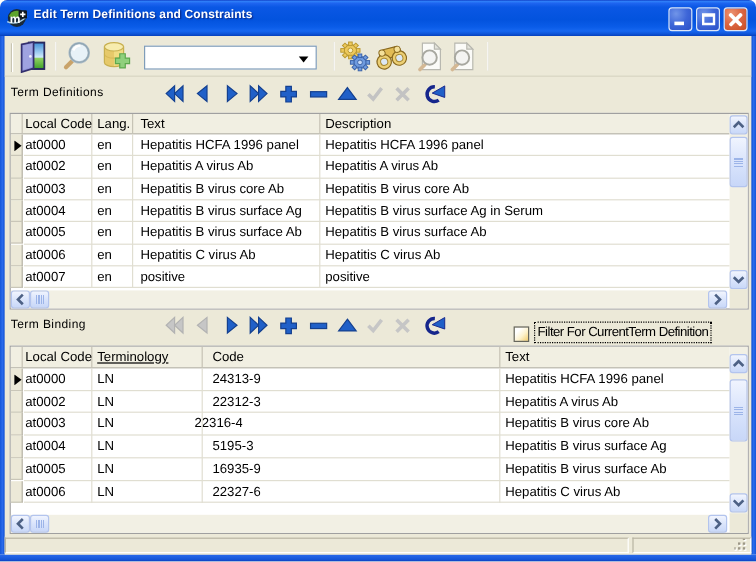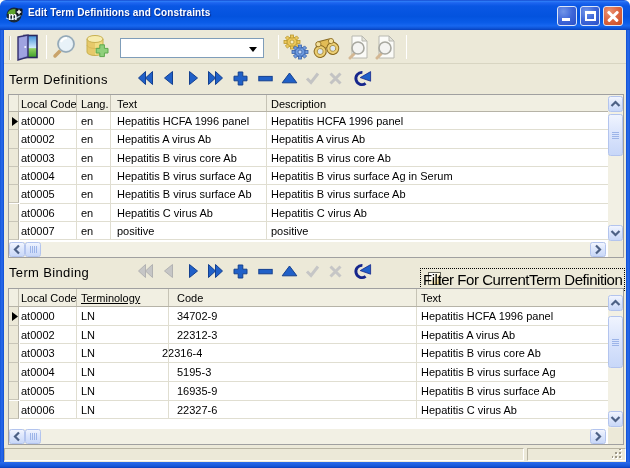--- a/index.html
+++ b/index.html
@@ -47,21 +47,21 @@
   background:#ece9d8; border-bottom:1px solid #d8d5c2; }
 .tsep { position:absolute; top:35px; width:1px; height:24px; background:#c9c5b2; border-right:1px solid #fff; }
 
 
 #combo { position:absolute; left:120px; top:8px; width:144px; height:20px;
   background:#fff; border:1px solid #7f9db9; }
 #combo .arr { position:absolute; right:6px; top:8px; width:0; height:0;
   border:4px solid transparent; border-top:5px solid #000; }
 
 
-.seclabel { position:absolute; color:#000; font-size:13px; letter-spacing:0.35px; }
+.seclabel { position:absolute; color:#000; font-size:10px; letter-spacing:0.35px; }
 
 
 .grid { position:absolute; left:8px; width:616px; background:#fff;
   border:1px solid #a0a0a0; }
 .gcell { position:absolute; font-size:11px; color:#000; white-space:nowrap; overflow:hidden; }
 .gutter { position:absolute; left:0; width:10px; background:#ece9d8;
   border-right:1px solid #b6b3a7; border-bottom:1px solid #c9c6b8; }
 
 
 .sb-track-h { position:absolute; background:#f2f0e4; }
@@ -364,40 +364,40 @@
     <use href="#i-up" x="144" y="0"></use>
     <use href="#i-refresh" x="215" y="0"></use>
   </g>
   <g stroke-width="1">
     <use href="#i-check" x="167" y="0" fill="none" stroke="#c6c6c6"></use>
     <use href="#i-cross" x="190" y="0" fill="none" stroke="#c6c6c6"></use>
   </g>
 </svg>
 
 <div class="abs" style="left:428px;top:272px;width:13px;height:13px;background:linear-gradient(135deg,#ffffff 25%,#fdf2cc 60%,#f2cd6f 100%);border:1px solid #66665c;"></div>
-<div class="abs" style="left:420px;top:268px;border:1px dotted #000;padding:2px 2px 2px 2px;font-size:15px;color:#000;letter-spacing:-0.45px;">Filter For CurrentTerm Definition</div>
+<div class="abs" style="left:445px;top:268px;border:1px dotted #000;padding:2px 2px 2px 2px;font-size:11px;color:#000;letter-spacing:-0.45px;">Filter For CurrentTerm Definition</div>
 
 <div class="grid" style="top:288px;height:157px;"></div>
 <div class="abs" style="left:9px;top:289px;width:599px;height:17px;background:#f1efe2;"></div>
 <div class="abs" style="left:9px;top:306px;width:599px;height:1px;background:#b6b3a7;"></div>
 <div class="abs" style="left:18px;top:289px;width:1px;height:17px;background:#c6c3b5;"></div>
 <div class="abs" style="left:76px;top:289px;width:1px;height:17px;background:#c6c3b5;"></div>
 <div class="abs" style="left:168px;top:289px;width:1px;height:17px;background:#c6c3b5;"></div>
 <div class="abs" style="left:416px;top:289px;width:1px;height:17px;background:#c6c3b5;"></div>
 <div class="abs" style="left:21px;top:292px;font-size:11px;">Local Code</div>
 <div class="abs" style="left:81px;top:292px;font-size:11px;text-decoration:underline;">Terminology</div>
 <div class="abs" style="left:177px;top:292px;font-size:11px;">Code</div>
 <div class="abs" style="left:421px;top:292px;font-size:11px;">Text</div>
 <div class="gutter" style="top:307px;height:18.7px;left:9px;"></div>
 <svg class="abs" style="left:10.5px;top:311.85px" width="8" height="9">
     <polygon points="1,0 7,4.5 1,9" fill="#000"></polygon>
   </svg>
 <div class="gcell" style="left:21px;top:310px;">at0000</div>
 <div class="gcell" style="left:81px;top:310px;">LN</div>
-<div class="gcell" style="left:177px;top:310px;">34702-9</div>
+<div class="gcell" style="left:177px;top:310px;">24313-9</div>
 <div class="gcell" style="left:421px;top:310px;">Hepatitis HCFA 1996 panel</div>
 <div class="abs" style="left:20px;top:324.7px;width:588px;height:1px;background:#e0ded1;"></div>
 <div class="gutter" style="top:325.7px;height:18.7px;left:9px;"></div>
 <div class="gcell" style="left:21px;top:328.7px;">at0002</div>
 <div class="gcell" style="left:81px;top:328.7px;">LN</div>
 <div class="gcell" style="left:177px;top:328.7px;">22312-3</div>
 <div class="gcell" style="left:421px;top:328.7px;">Hepatitis A virus Ab</div>
 <div class="abs" style="left:20px;top:343.4px;width:588px;height:1px;background:#e0ded1;"></div>
 <div class="gutter" style="top:344.4px;height:18.7px;left:9px;"></div>
 <div class="gcell" style="left:21px;top:347.4px;">at0003</div>

